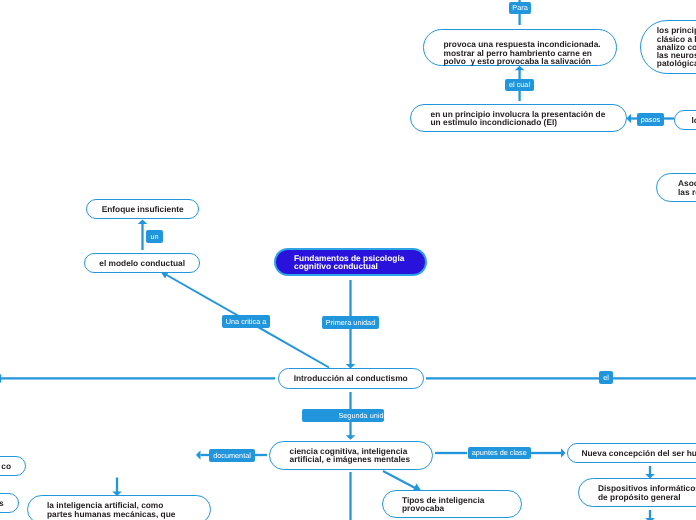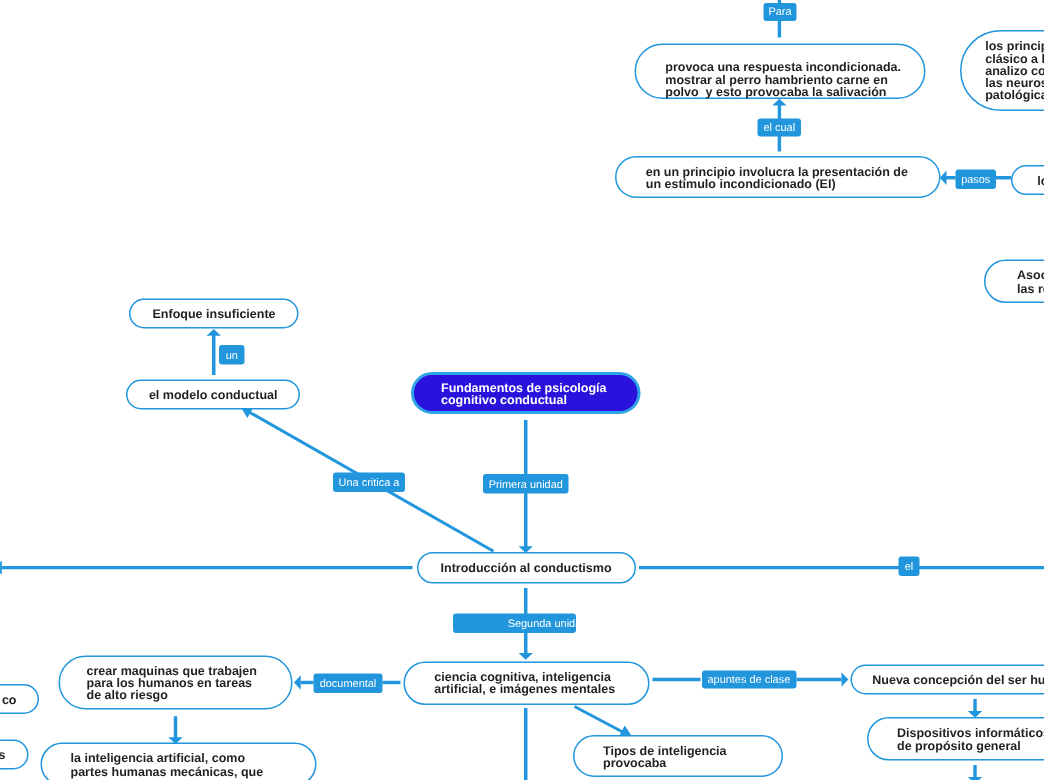--- a/index.html
+++ b/index.html
@@ -90,25 +90,20 @@
       <span>lo</span>
     </div>
     <div class="node" style="left: 656px; top: 173px; width: 140px; height: 29px; padding-left: 21px; padding-right: 21px;">
       <span>Asociación entre
 las respuestas</span>
     </div>
     <div class="node" style="left: 269px; top: 440.5px; width: 164px; height: 29px; padding-left: 19.5px; padding-right: 19.5px;">
       <span>ciencia cognitiva, inteligencia
 artificial, e imágenes mentales</span>
     </div>
-    <div class="node" style="left: 38.7px; top: 436.7px; width: 156.7px; height: 36.6px; padding-left: 18px; padding-right: 18px;">
-      <span>crear maquinas que trabajen
-para los humanos en tareas
-de alto riesgo</span>
-    </div>
     <div class="node" style="left: 26.5px; top: 495.3px; width: 184px; height: 28.6px; padding-left: 19.5px; padding-right: 19.5px;">
       <span>la inteligencia artificial, como
 partes humanas mecánicas, que</span>
     </div>
     <div class="node" style="left: 382px; top: 490.4px; width: 139.5px; height: 27.6px; padding-left: 19px; padding-right: 19px;">
       <span>Tipos de inteligencia
 provocaba</span>
     </div>
     <div class="node" style="left: 567px; top: 442.5px; width: 165px; height: 20.5px; padding-left: 13.5px; padding-right: 13.5px;">
       <span>Nueva concepción del ser humano</span>

